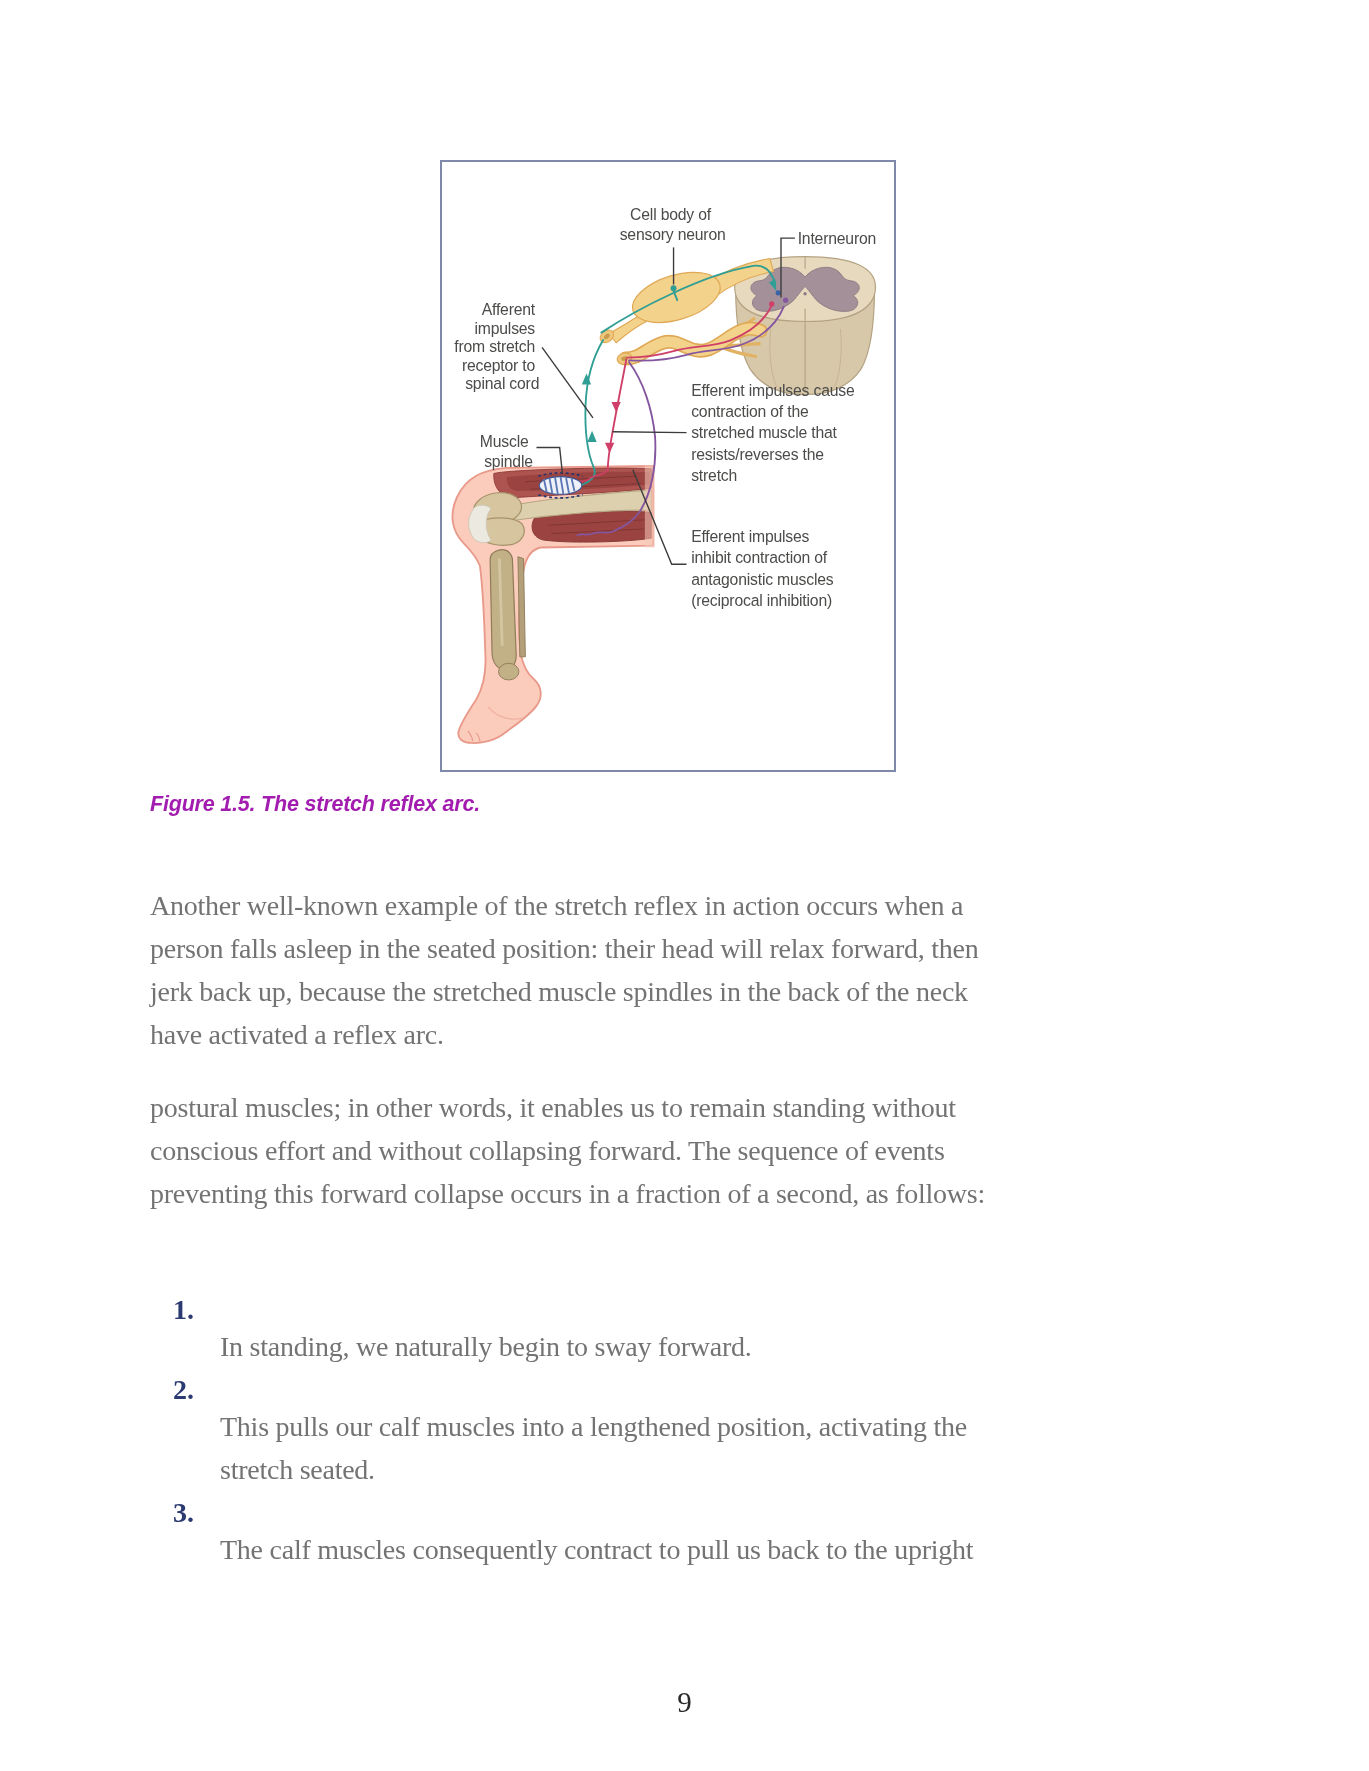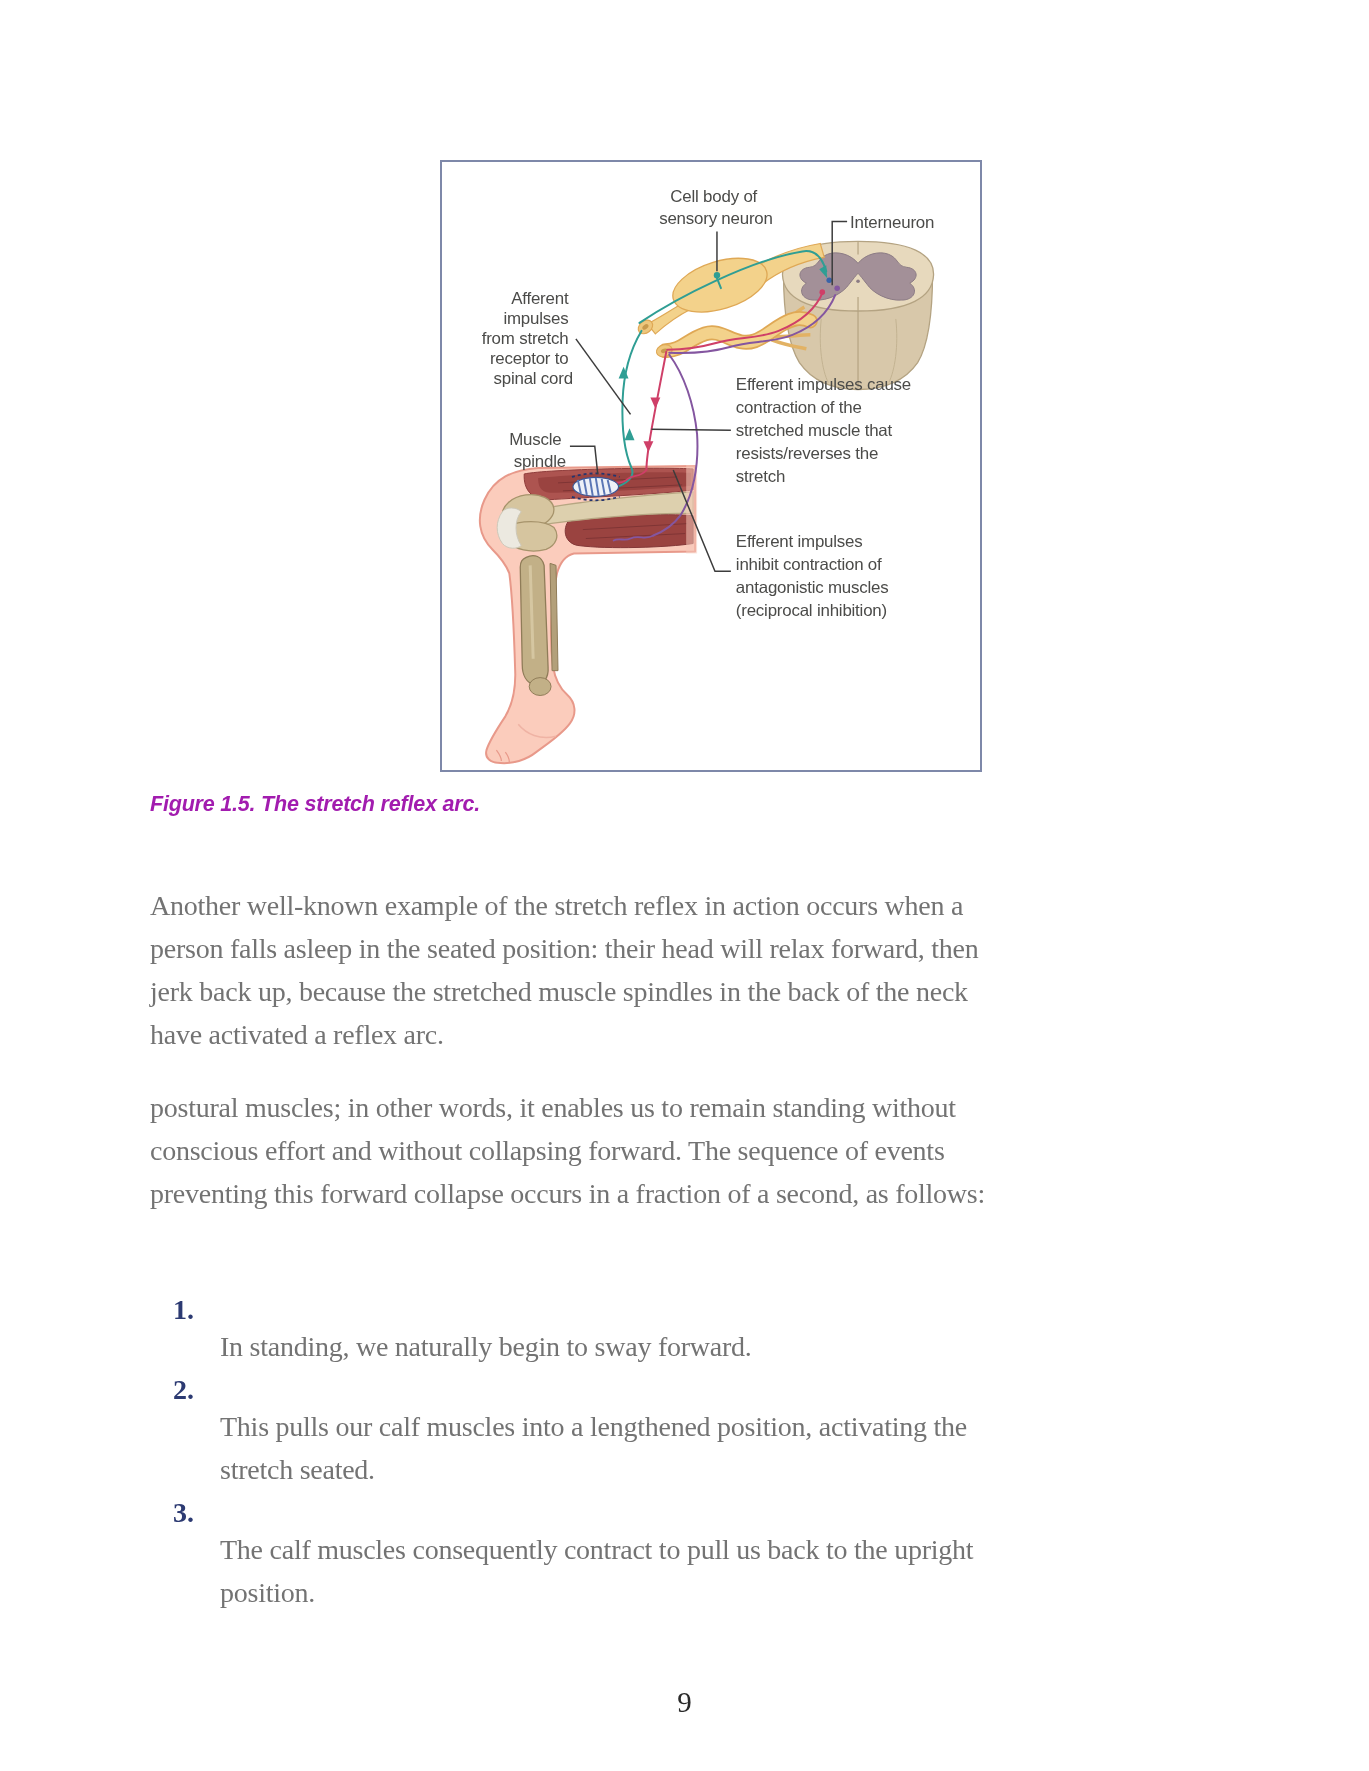--- a/index.html
+++ b/index.html
@@ -1,18 +1,18 @@
 <!DOCTYPE html>
 <html><head>
 <meta charset="utf-8">
 <style>
   html,body{margin:0;padding:0;background:#ffffff;}
   .page{position:relative;width:1369px;height:1771px;background:#ffffff;overflow:hidden;
         font-family:"Liberation Serif", serif;color:#141414;}
-  .figure-panel{position:absolute;left:440px;top:160px;width:542px;height:612px;
+  .figure-panel{position:absolute;left:440px;top:160px;width:456px;height:612px;
         box-sizing:border-box;border:2px solid #7e88a9;background:#ffffff;}
   .figure-panel svg{display:block;width:100%;height:100%;}
   .fig-label{font-family:"Liberation Sans", sans-serif;font-size:17px;fill:#4b4b49;letter-spacing:-0.2px;}
   .caption{position:absolute;left:150px;top:792px;
         font-family:"Liberation Sans", sans-serif;font-style:italic;font-weight:bold;
         font-size:21.5px;color:#a21caf;letter-spacing:-0.2px;}
   .bodyblock{position:absolute;left:150px;width:1110px;}
   .bline{display:block;white-space:nowrap;font-size:28px;line-height:43px;letter-spacing:-0.25px;color:#737373;}
   .para1{top:884px;} .para2{top:1086px;}
   .olist{position:absolute;left:150px;top:1288px;width:1110px;}
@@ -191,20 +191,19 @@
       <span class="marker" style="color:#2c3a72">2.</span>
       <span class="item-lines">
         <span class="bline">This pulls our calf muscles into a lengthened position, activating the</span>
         <span class="bline">stretch seated.</span>
       </span>
     </div>
     <div class="list-item">
       <span class="marker" style="color:#2c3a72">3.</span>
       <span class="item-lines">
         <span class="bline">The calf muscles consequently contract to pull us back to the upright</span>
-        <span class="bline">position.</span>
       </span>
     </div>
   </div>
 
   <div class="page-number">9</div>
 
 </div>
 
 </body></html>

